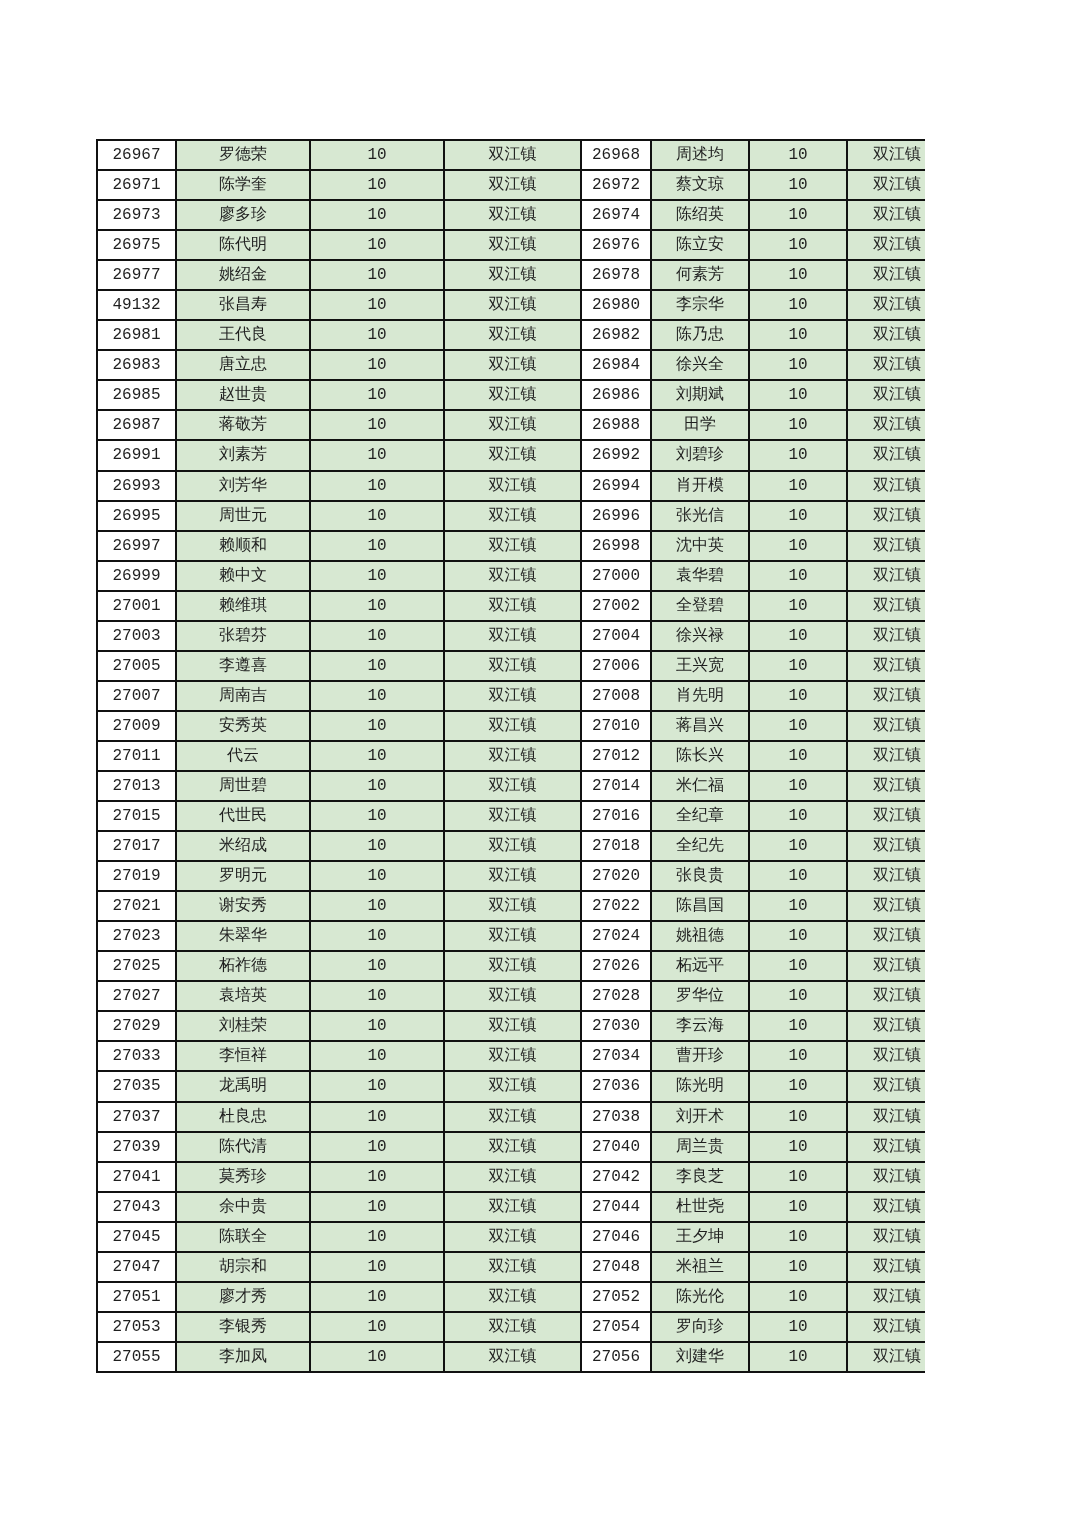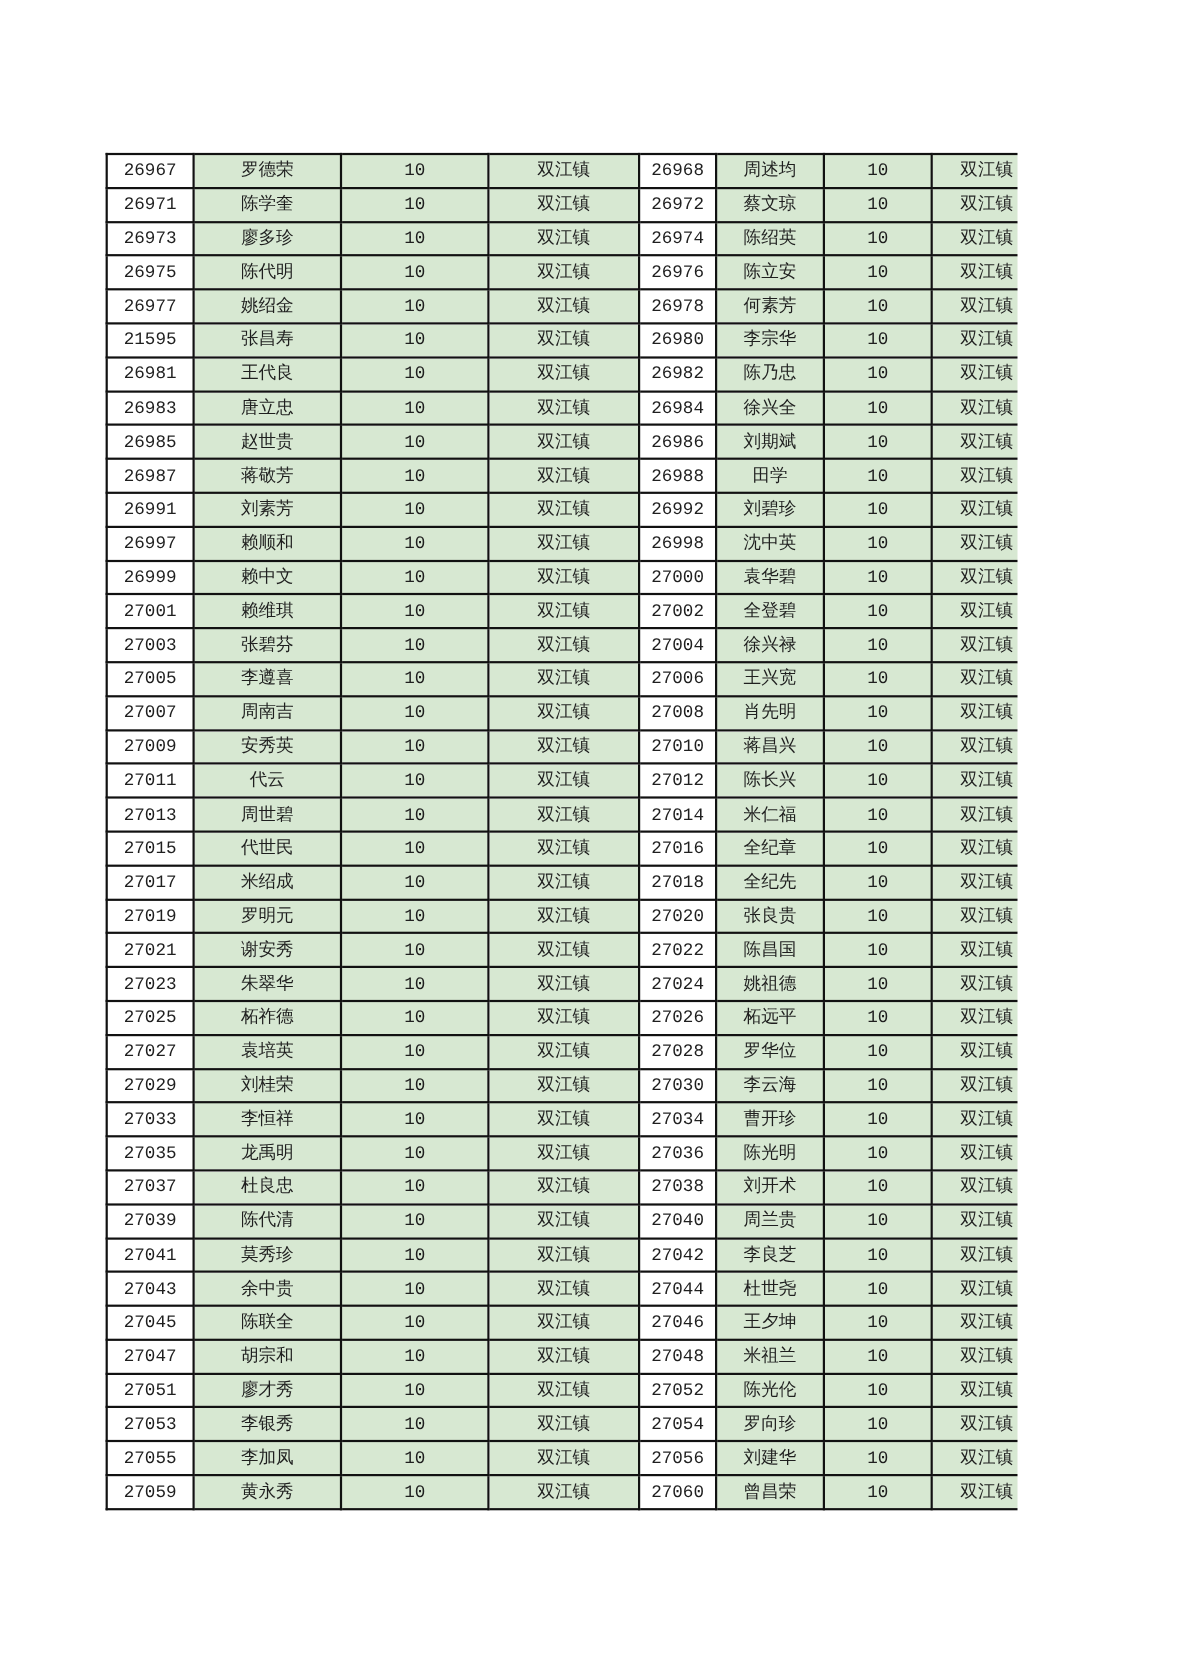--- a/index.html
+++ b/index.html
@@ -106,21 +106,21 @@
     <td class="cell-green">姚绍金</td>
     <td class="cell-green">10</td>
     <td class="cell-green">双江镇</td>
     <td class="cell-white">26978</td>
     <td class="cell-green">何素芳</td>
     <td class="cell-green">10</td>
     <td class="cell-green">双江镇</td>
   </tr>
 
   <tr>
-    <td class="cell-white">21595</td>
+    <td class="cell-white">49132</td>
     <td class="cell-green">张昌寿</td>
     <td class="cell-green">10</td>
     <td class="cell-green">双江镇</td>
     <td class="cell-white">26980</td>
     <td class="cell-green">李宗华</td>
     <td class="cell-green">10</td>
     <td class="cell-green">双江镇</td>
   </tr>
 
   <tr>
@@ -172,21 +172,41 @@
     <td class="cell-white">26991</td>
     <td class="cell-green">刘素芳</td>
     <td class="cell-green">10</td>
     <td class="cell-green">双江镇</td>
     <td class="cell-white">26992</td>
     <td class="cell-green">刘碧珍</td>
     <td class="cell-green">10</td>
     <td class="cell-green">双江镇</td>
   </tr>
 
-
+  <tr>
+    <td class="cell-white">26993</td>
+    <td class="cell-green">刘芳华</td>
+    <td class="cell-green">10</td>
+    <td class="cell-green">双江镇</td>
+    <td class="cell-white">26994</td>
+    <td class="cell-green">肖开模</td>
+    <td class="cell-green">10</td>
+    <td class="cell-green">双江镇</td>
+  </tr>
+
+  <tr>
+    <td class="cell-white">26995</td>
+    <td class="cell-green">周世元</td>
+    <td class="cell-green">10</td>
+    <td class="cell-green">双江镇</td>
+    <td class="cell-white">26996</td>
+    <td class="cell-green">张光信</td>
+    <td class="cell-green">10</td>
+    <td class="cell-green">双江镇</td>
+  </tr>
 
   <tr>
     <td class="cell-white">26997</td>
     <td class="cell-green">赖顺和</td>
     <td class="cell-green">10</td>
     <td class="cell-green">双江镇</td>
     <td class="cell-white">26998</td>
     <td class="cell-green">沈中英</td>
     <td class="cell-green">10</td>
     <td class="cell-green">双江镇</td>
@@ -485,25 +505,15 @@
     <td class="cell-green">李加凤</td>
     <td class="cell-green">10</td>
     <td class="cell-green">双江镇</td>
     <td class="cell-white">27056</td>
     <td class="cell-green">刘建华</td>
     <td class="cell-green">10</td>
     <td class="cell-green">双江镇</td>
   </tr>
 
 
-  <tr>
-    <td class="cell-white">27059</td>
-    <td class="cell-green">黄永秀</td>
-    <td class="cell-green">10</td>
-    <td class="cell-green">双江镇</td>
-    <td class="cell-white">27060</td>
-    <td class="cell-green">曾昌荣</td>
-    <td class="cell-green">10</td>
-    <td class="cell-green">双江镇</td>
-  </tr>
 </tbody>
   </table>
 </div>
 
 </body></html>

